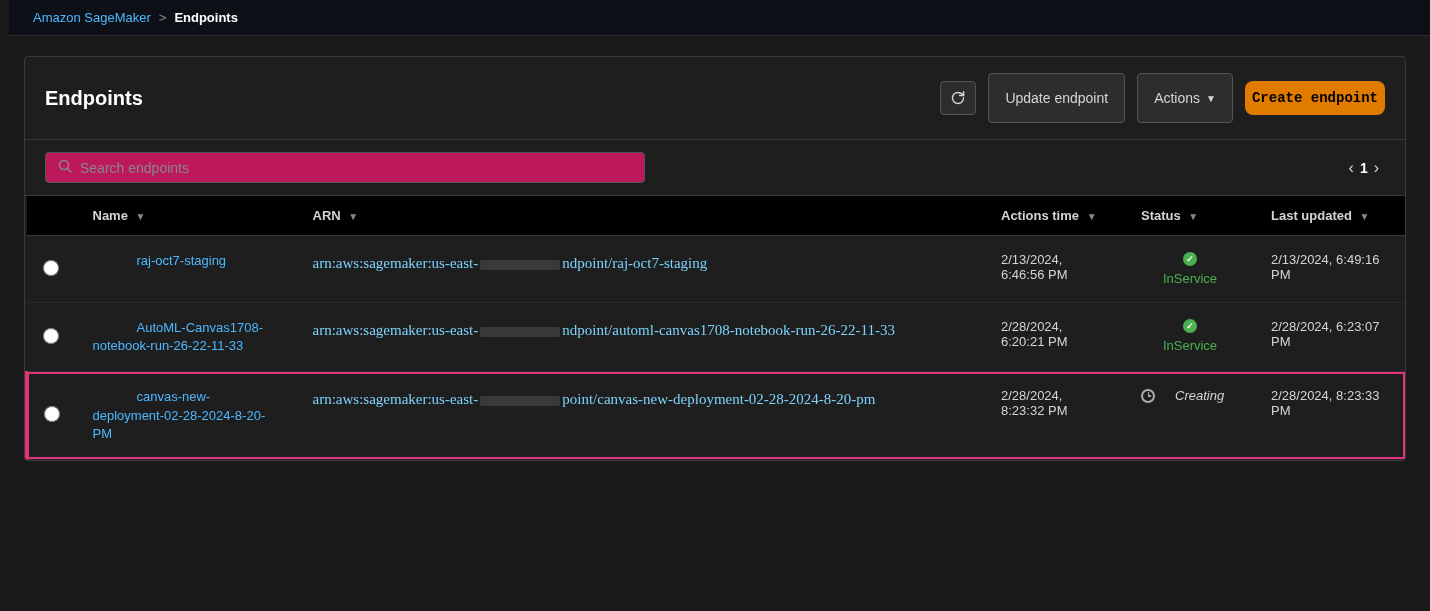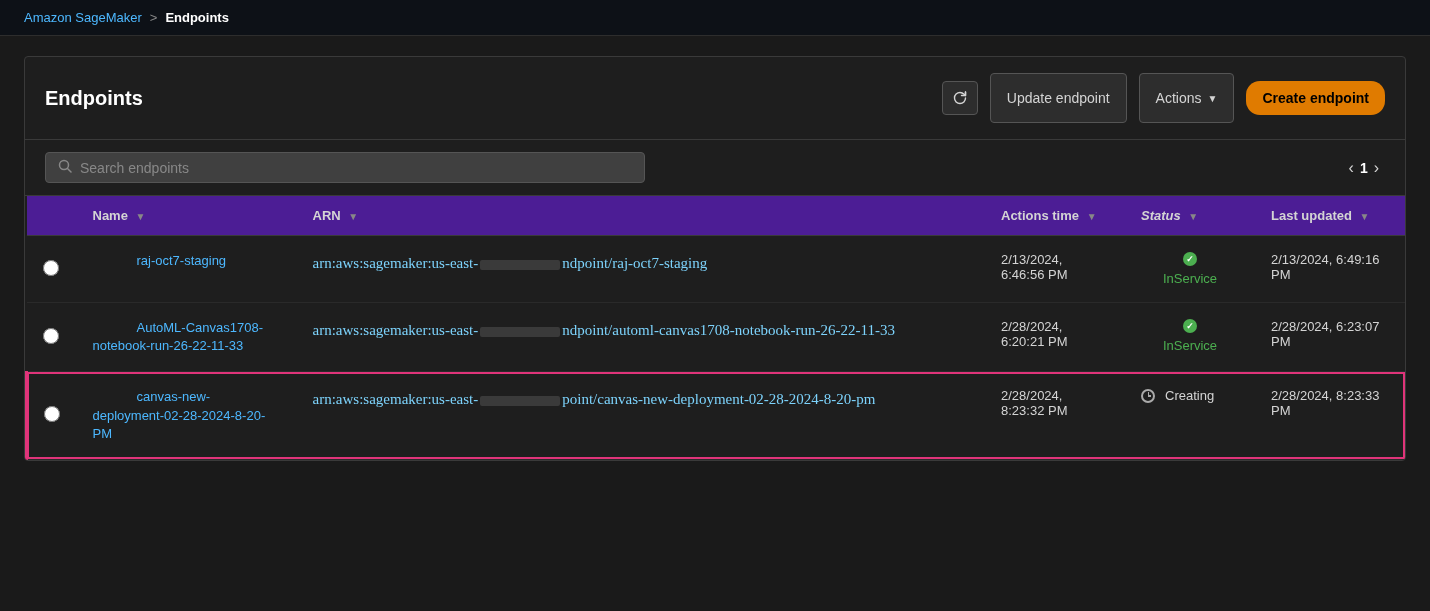--- a/index.html
+++ b/index.html
@@ -13,20 +13,21 @@
     }
 
     
     .breadcrumb-bar {
       background: #0d1117;
       padding: 10px 24px;
       display: flex;
       align-items: center;
       gap: 8px;
       border-bottom: 1px solid #2d2d2d;
+      margin-left: 9px;
     }
     .breadcrumb-link {
       color: #4db8ff;
       font-size: 13px;
       cursor: pointer;
     }
     .breadcrumb-separator {
       color: #888;
       font-size: 13px;
     }
@@ -86,43 +87,44 @@
       cursor: pointer;
       font-size: 14px;
       display: flex;
       align-items: center;
       gap: 6px;
       white-space: nowrap;
     }
     .btn-primary {
       background: #e07b00;
       border: none;
-      border-radius: 14px;
+      border-radius: 8px;
       color: #000;
-      padding: 6px 16px;
+      padding: 6px 7px;
       height: 34px;
       cursor: pointer;
       font-size: 14px;
       font-weight: 700;
       white-space: nowrap;
+      font-family: Liberation Mono, monospace;
     }
 
     
     .search-bar {
       padding: 12px 20px;
       display: flex;
       align-items: center;
       gap: 12px;
       border-bottom: 1px solid #3a3a3a;
     }
     .search-input-wrap {
       flex: 1;
       display: flex;
       align-items: center;
-      background: #404040;
+      background: #be185d;
       border: 1px solid #555;
       border-radius: 4px;
       padding: 6px 12px;
       gap: 8px;
       max-width: 600px;
     }
     .search-icon-svg {
       color: #888;
       font-size: 15px;
     }
@@ -150,42 +152,42 @@
 
     
     .table-wrap {
       overflow: hidden;
     }
     table {
       width: 100%;
       border-collapse: collapse;
     }
     thead tr {
-      background: #4c1d95;
+      background: #000000;
       border-bottom: 1px solid #3a3a3a;
     }
     th {
       padding: 12px 16px;
       text-align: left;
       color: #d4d4d4;
       font-weight: 600;
       font-size: 13px;
       white-space: nowrap;
       user-select: none;
     }
     th .sort-icon {
       color: #888;
       margin-left: 4px;
       font-size: 10px;
     }
     th.col-checkbox { width: 50px; }
     th.col-name { width: 220px; }
     th.col-arn { }
     th.col-creation { width: 140px; }
-    th.col-status { width: 130px; font-style: italic; }
+    th.col-status { width: 130px; }
     th.col-updated { width: 150px; }
 
     tbody tr {
       border-bottom: 1px solid #2a2a2a;
     }
     td {
       padding: 16px 16px;
       color: #d4d4d4;
       font-size: 13px;
       vertical-align: top;
@@ -229,23 +231,24 @@
       align-items: center;
       gap: 5px;
       font-size: 13px;
       white-space: nowrap;
       flex-direction: column;
     }
     .status-creating {
       color: #d4d4d4;
       display: flex;
       align-items: center;
-      gap: 10px;
+      gap: 20px;
       font-size: 13px;
       white-space: nowrap;
+      font-style: italic;
     }
     .status-dot-green {
       width: 14px;
       height: 14px;
       border-radius: 50%;
       background: #4caf50;
       display: inline-flex;
       align-items: center;
       justify-content: center;
       flex-shrink: 0;

